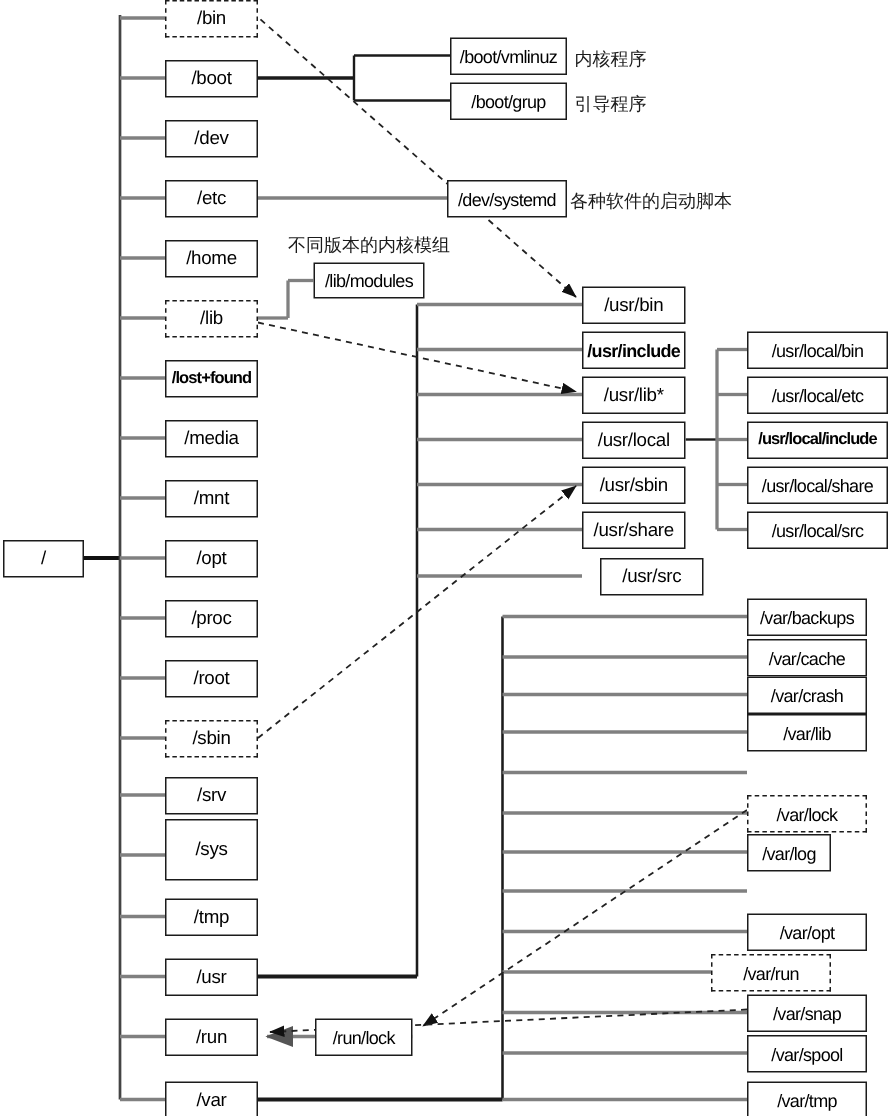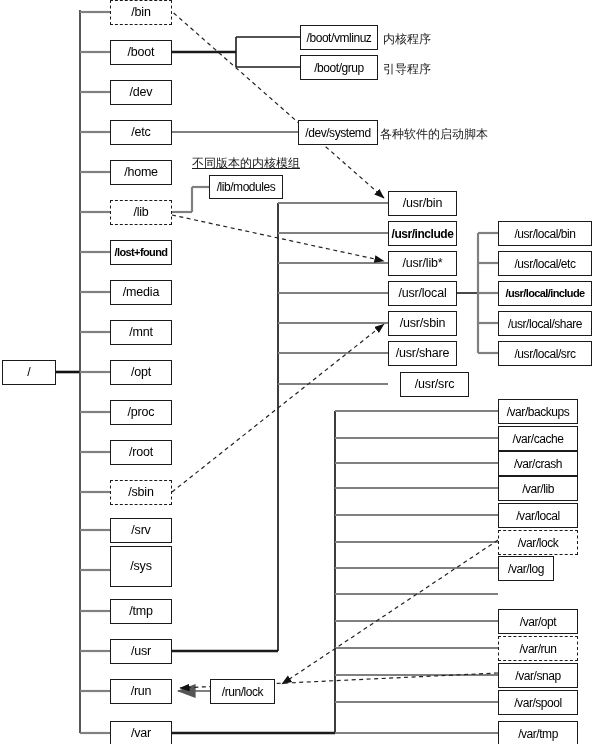--- a/index.html
+++ b/index.html
@@ -159,44 +159,43 @@
 
   <div class="node tight" style="left:300px;top:25px;width:78px;height:25px;">/boot/vmlinuz</div>
   <div class="node tight" style="left:300px;top:55px;width:78px;height:25px;">/boot/grup</div>
   <div class="cnlabel" style="left:383px;top:31px;">内核程序</div>
   <div class="cnlabel" style="left:383px;top:61px;">引导程序</div>
 
   <div class="node tight" style="left:298px;top:120px;width:80px;height:25px;">/dev/systemd</div>
   <div class="cnlabel" style="left:380px;top:126px;">各种软件的启动脚本</div>
 
   <div class="node tight" style="left:209px;top:175px;width:74px;height:24px;">/lib/modules</div>
-  <div class="cnlabel" style="left:192px;top:155px;text-decoration:underline;">不同版本的内核模组</div>
+  <div class="cnlabel" style="left:192px;top:155px;">不同版本的内核模组</div>
 
   <div class="node" style="left:388px;top:191px;width:69px;height:25px;">/usr/bin</div>
   <div class="node tight" style="left:388px;top:221px;width:69px;height:25px;font-weight:bold;">/usr/include</div>
   <div class="node" style="left:388px;top:251px;width:69px;height:25px;">/usr/lib*</div>
   <div class="node" style="left:388px;top:281px;width:69px;height:25px;">/usr/local</div>
   <div class="node" style="left:388px;top:311px;width:69px;height:25px;">/usr/sbin</div>
   <div class="node" style="left:388px;top:341px;width:69px;height:25px;">/usr/share</div>
   <div class="node" style="left:388px;top:372px;width:69px;height:25px;margin-left:12px;">/usr/src</div>
 
   <div class="node tight" style="left:498px;top:221px;width:94px;height:25px;">/usr/local/bin</div>
   <div class="node tight" style="left:498px;top:251px;width:94px;height:25px;">/usr/local/etc</div>
   <div class="node tighter" style="left:498px;top:281px;width:94px;height:25px;">/usr/local/include</div>
   <div class="node tight" style="left:498px;top:311px;width:94px;height:25px;">/usr/local/share</div>
   <div class="node tight" style="left:498px;top:341px;width:94px;height:25px;">/usr/local/src</div>
 
   <div class="node tight" style="left:498px;top:399px;width:80px;height:25px;">/var/backups</div>
   <div class="node tight" style="left:498px;top:426px;width:80px;height:25px;">/var/cache</div>
   <div class="node tight" style="left:498px;top:451px;width:80px;height:25px;">/var/crash</div>
   <div class="node tight" style="left:498px;top:476px;width:80px;height:25px;">/var/lib</div>
-  <div class="node tight" style="left:498px;top:503px;width:80px;height:25px;">/var/local</div>
   <div class="node tight dashed" style="left:498px;top:530px;width:80px;height:25px;">/var/lock</div>
   <div class="node tight" style="left:498px;top:556px;width:56px;height:25px;">/var/log</div>
   <div class="node tight" style="left:498px;top:609px;width:80px;height:25px;">/var/opt</div>
-  <div class="node tight dashed" style="left:498px;top:636px;width:80px;height:25px;">/var/run</div>
+  <div class="node tight dashed" style="left:474px;top:636px;width:80px;height:25px;">/var/run</div>
   <div class="node tight" style="left:498px;top:663px;width:80px;height:25px;">/var/snap</div>
   <div class="node tight" style="left:498px;top:690px;width:80px;height:25px;">/var/spool</div>
   <div class="node tight" style="left:498px;top:721px;width:80px;height:25px;">/var/tmp</div>
 
   <div class="node tight" style="left:210px;top:679px;width:65px;height:25px;">/run/lock</div>
 
 </div>
 
 </body></html>

